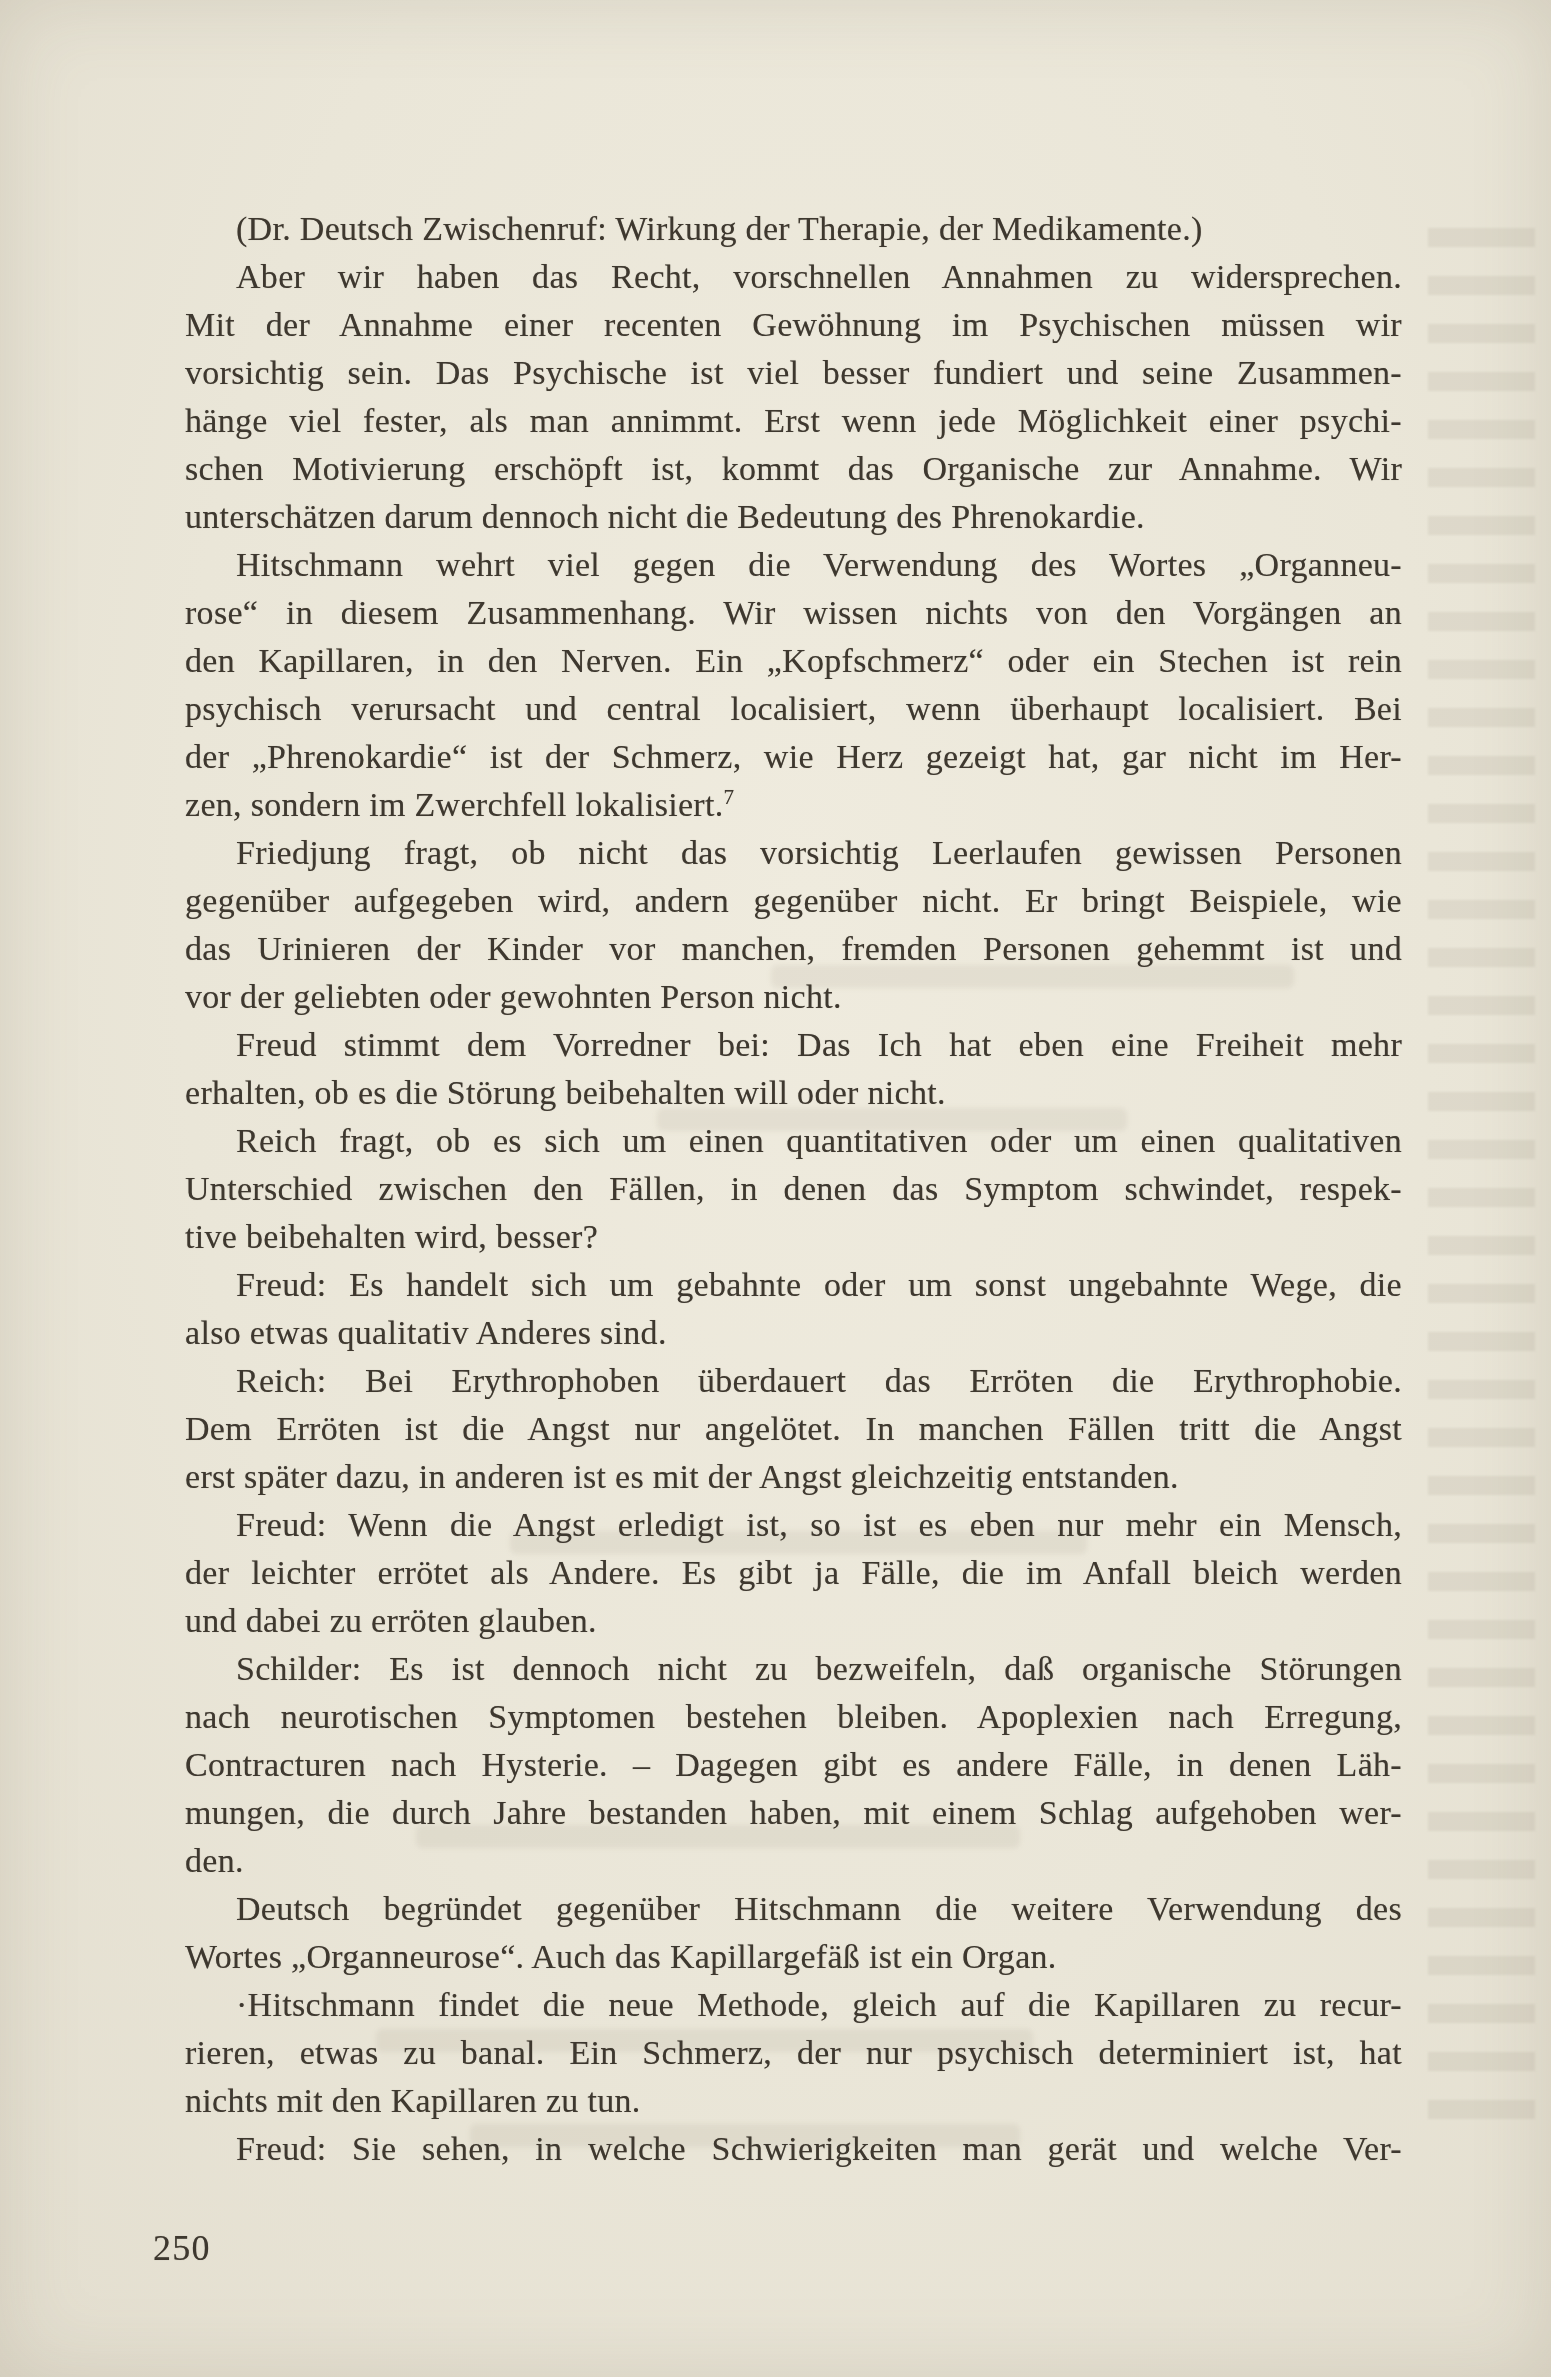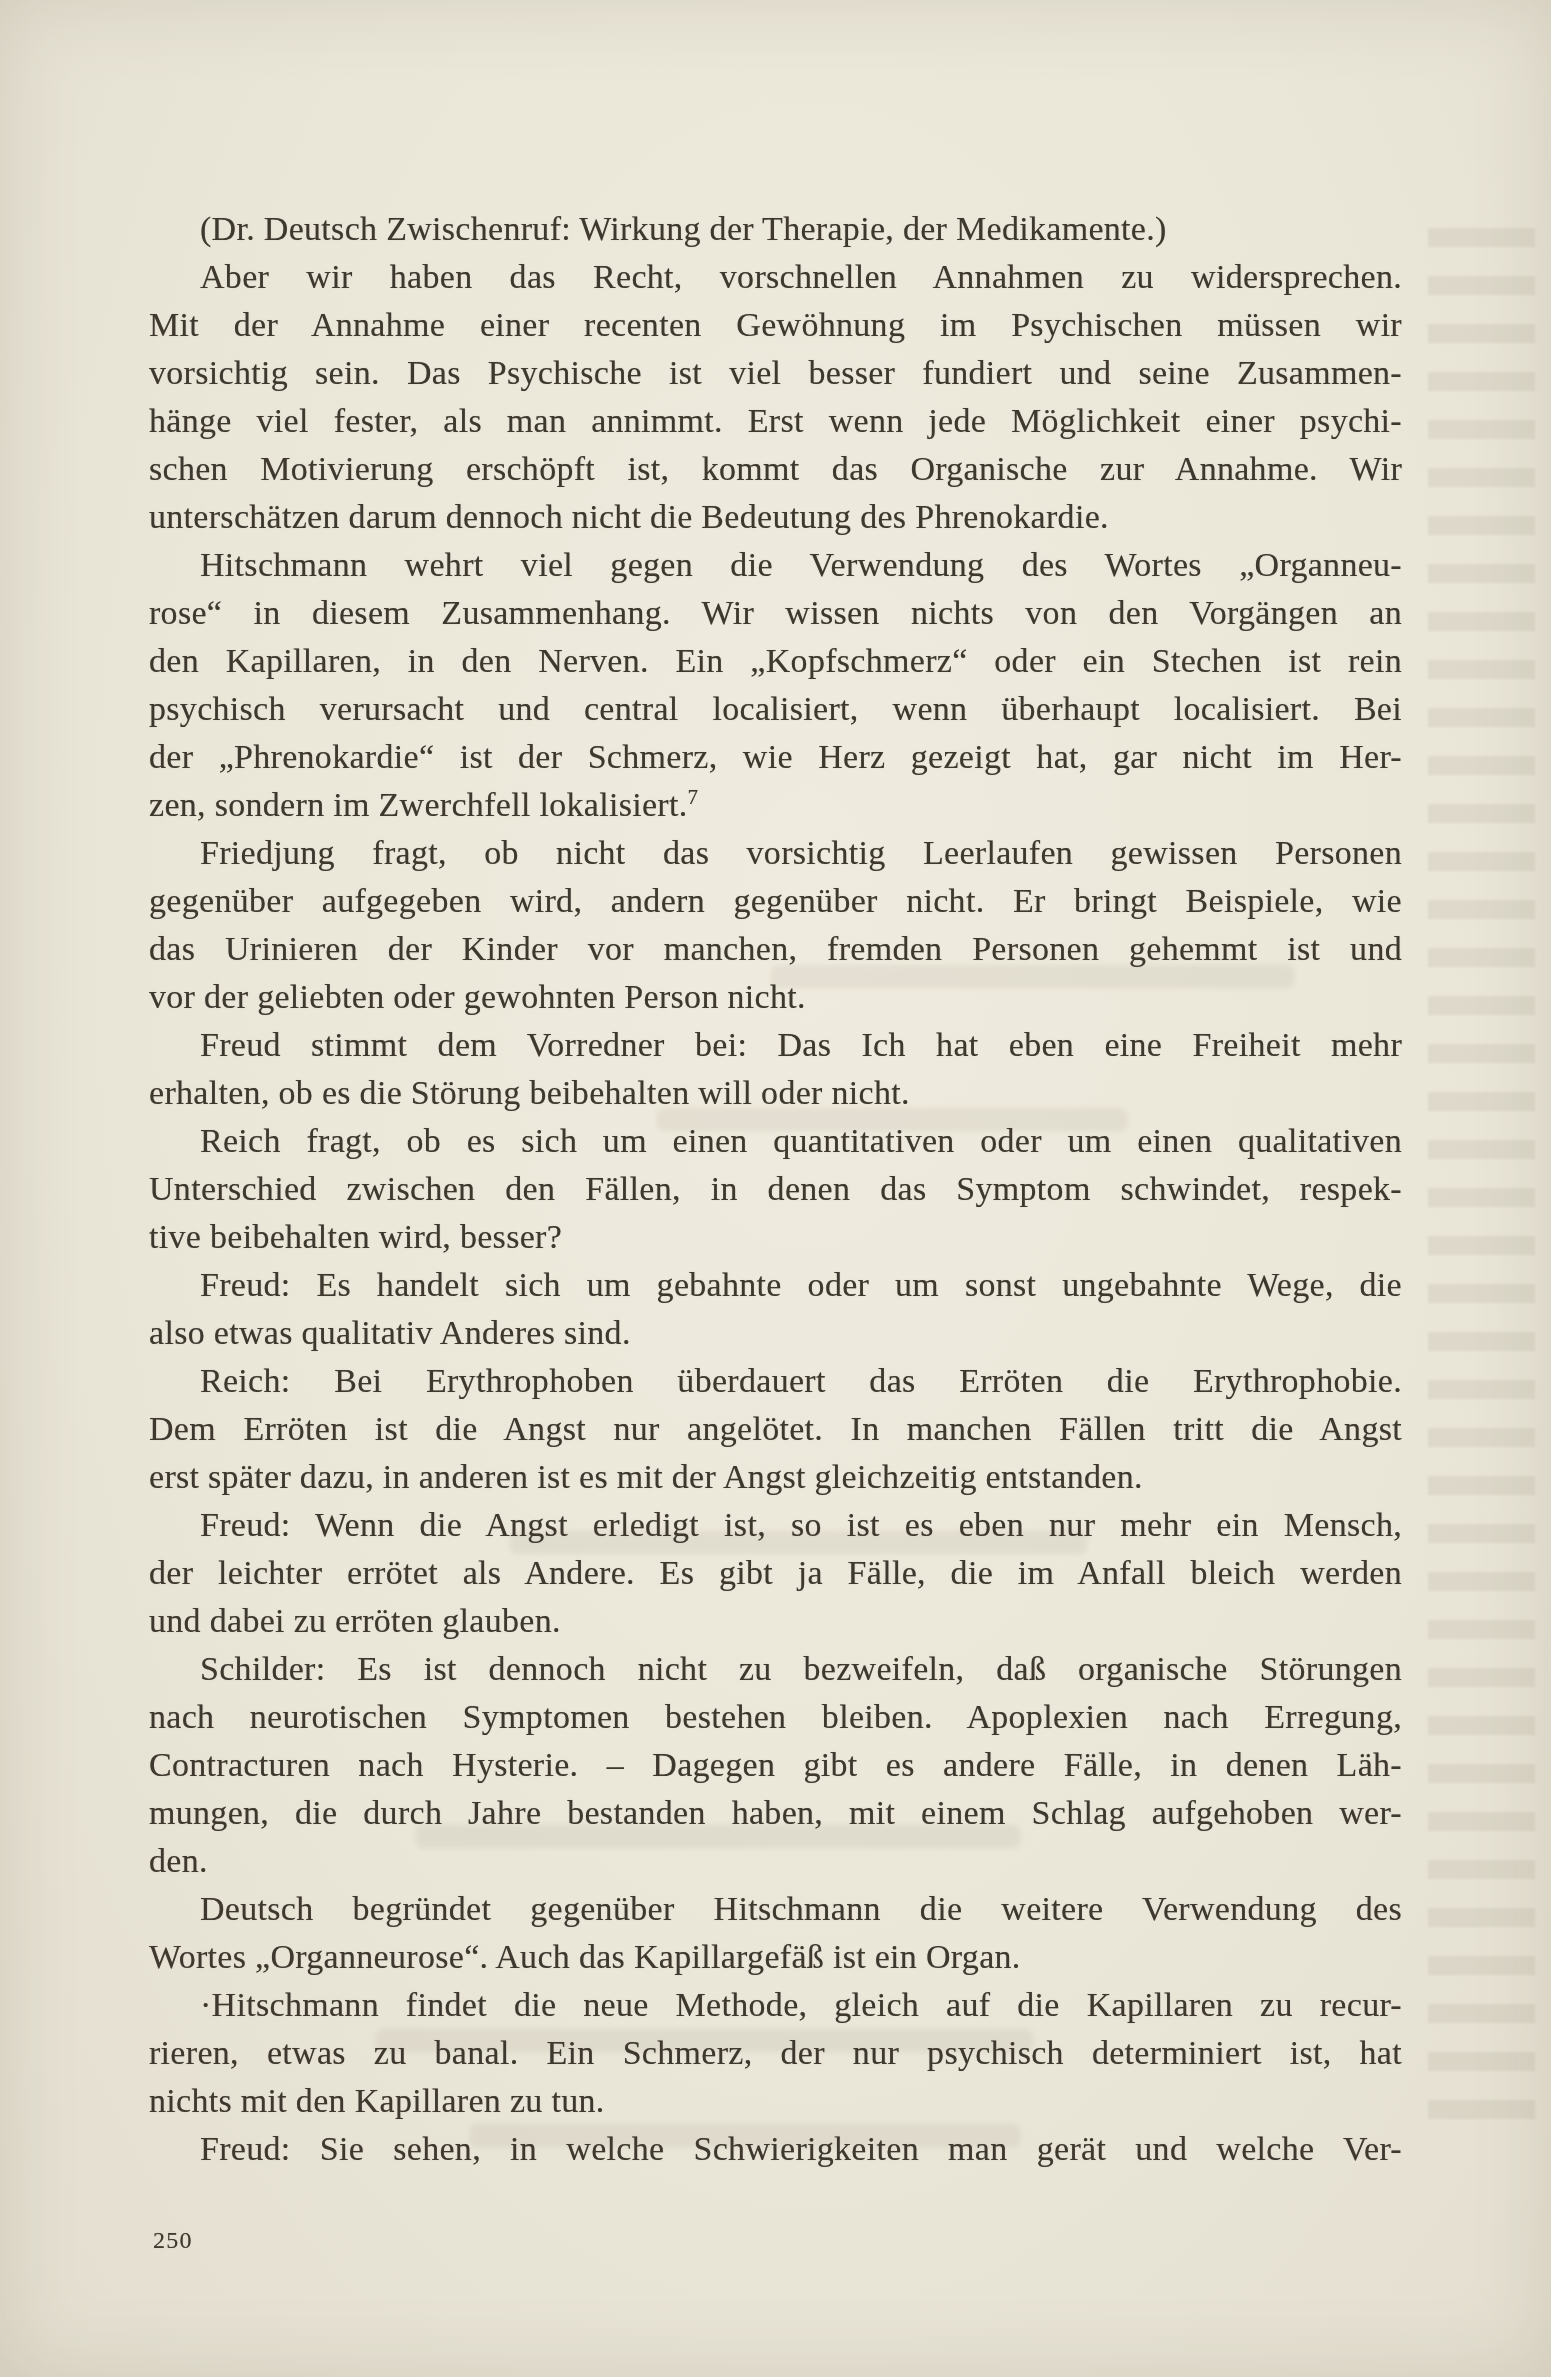--- a/index.html
+++ b/index.html
@@ -18,29 +18,29 @@
   .text-block {
     position: absolute;
     left: 149px; top: 205px; width: 1253px;
     font-family: "Liberation Serif", "DejaVu Serif", serif;
     font-size: 34px;
     line-height: 48px;
     color: #3e382f;
     letter-spacing: 0.3px;
     text-shadow: 0 0 0.7px rgba(62,56,47,0.45);
   }
-  .line { text-align: justify; }
+  .line { text-align: justify; margin-left: 36px; }
   .line.just { text-align-last: justify; }
   .line.indent { text-indent: 51px; }
   .it  { }
   .sup { vertical-align: super; font-size: 0.62em; line-height: 0; }
   .page-number {
     position: absolute; left: 153px; top: 2227px;
     font-family: "Liberation Serif", "DejaVu Serif", serif;
-    font-size: 24px; color: #3e382f; letter-spacing: 1.3px;
+    font-size: 36px; color: #3e382f; letter-spacing: 1.3px;
     text-shadow: 0 0 0.7px rgba(62,56,47,0.45);
   }
   .ghost {
     position: absolute;
     pointer-events: none;
   }
   .ghost-col {
     background: repeating-linear-gradient(180deg,
       rgba(122,112,92,0.10) 0px, rgba(122,112,92,0.10) 19px,
       rgba(122,112,92,0.0) 19px, rgba(122,112,92,0.0) 48px);

